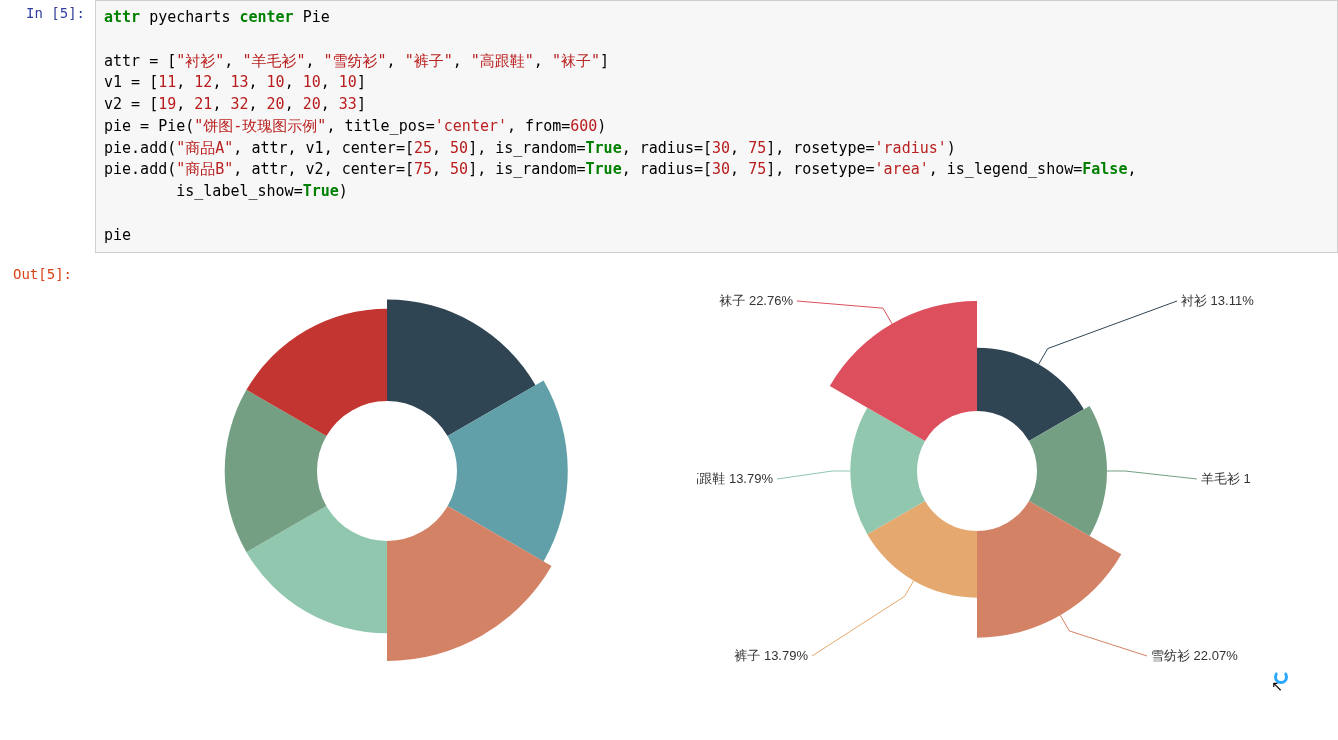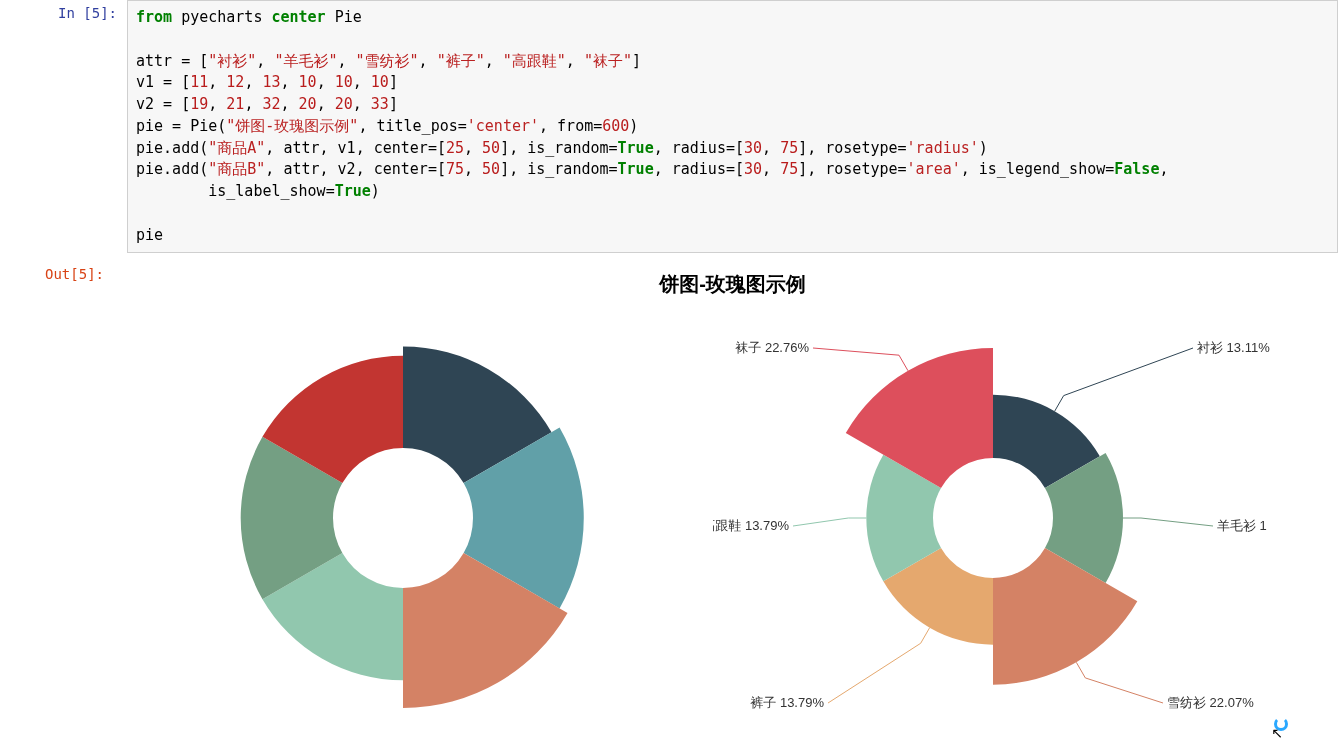--- a/index.html
+++ b/index.html
@@ -1,20 +1,20 @@
 <!DOCTYPE html>
 <html><head>
 <meta charset="utf-8">
 <style>
   * { margin: 0; padding: 0; box-sizing: border-box; }
   body { font-family: Arial, "Microsoft YaHei", sans-serif; font-size: 14px; background: #fff; width: 1338px; }
   .prompt { width: 95px; text-align: right; padding: 5px 10px 0 0; font-family: monospace; font-size: 14px; vertical-align: top; }
   .prompt-in { color: #303F9F; }
   .prompt-out { color: #D84315; text-align: center; }
-  .cell-row { display: flex; align-items: flex-start; margin-left: 32px; }
+  .cell-row { display: flex; align-items: flex-start; }
   .code-area {
     flex: 1; border: 1px solid #cfcfcf; background: #f7f7f7;
     padding: 6px 8px; font-family: monospace; font-size: 15px; line-height: 1.45;
     white-space: pre; overflow: hidden;
   }
   .kw-green { color: #008000; font-weight: bold; }
   .kw-red { color: #BA2121; }
   .kw-num { color: #b91c1c; }
   .kw-plain { color: #000; }
   .chart-title { text-align: center; font-size: 20px; font-weight: bold; margin: 10px 0; }
@@ -25,37 +25,36 @@
     border: 3px solid #2aa8ff; border-radius: 50%; border-top-color: transparent;
   }
   .cursor-arrow { position: absolute; right: 55px; bottom: 20px; font-size: 14px; color: #000; }
   .label-txt { font-size: 13px; fill: #333; font-family: "Microsoft YaHei", sans-serif; }
 </style>
 </head>
 <body>
 
 <div class="cell-row">
   <div class="prompt prompt-in">In [5]:</div>
-  <pre class="code-area" id="code-area"><span class="kw-green">from</span><span class="kw-plain"> pyecharts </span><span class="kw-green">center</span><span class="kw-plain"> Pie
+  <pre class="code-area" id="code-area"><span class="kw-green">attr</span><span class="kw-plain"> pyecharts </span><span class="kw-green">center</span><span class="kw-plain"> Pie
 
 </span><span class="kw-plain">attr = [</span><span class="kw-red">"衬衫"</span><span class="kw-plain">, </span><span class="kw-red">"羊毛衫"</span><span class="kw-plain">, </span><span class="kw-red">"雪纺衫"</span><span class="kw-plain">, </span><span class="kw-red">"裤子"</span><span class="kw-plain">, </span><span class="kw-red">"高跟鞋"</span><span class="kw-plain">, </span><span class="kw-red">"袜子"</span><span class="kw-plain">]
 </span><span class="kw-plain">v1 = [</span><span class="kw-num">11</span><span class="kw-plain">, </span><span class="kw-num">12</span><span class="kw-plain">, </span><span class="kw-num">13</span><span class="kw-plain">, </span><span class="kw-num">10</span><span class="kw-plain">, </span><span class="kw-num">10</span><span class="kw-plain">, </span><span class="kw-num">10</span><span class="kw-plain">]
 </span><span class="kw-plain">v2 = [</span><span class="kw-num">19</span><span class="kw-plain">, </span><span class="kw-num">21</span><span class="kw-plain">, </span><span class="kw-num">32</span><span class="kw-plain">, </span><span class="kw-num">20</span><span class="kw-plain">, </span><span class="kw-num">20</span><span class="kw-plain">, </span><span class="kw-num">33</span><span class="kw-plain">]
 </span><span class="kw-plain">pie = Pie(</span><span class="kw-red">"饼图-玫瑰图示例"</span><span class="kw-plain">, title_pos=</span><span class="kw-red">'center'</span><span class="kw-plain">, from=</span><span class="kw-num">600</span><span class="kw-plain">)
 </span><span class="kw-plain">pie.add(</span><span class="kw-red">"商品A"</span><span class="kw-plain">, attr, v1, center=[</span><span class="kw-num">25</span><span class="kw-plain">, </span><span class="kw-num">50</span><span class="kw-plain">], is_random=</span><span class="kw-green">True</span><span class="kw-plain">, radius=[</span><span class="kw-num">30</span><span class="kw-plain">, </span><span class="kw-num">75</span><span class="kw-plain">], rosetype=</span><span class="kw-red">'radius'</span><span class="kw-plain">)
 </span><span class="kw-plain">pie.add(</span><span class="kw-red">"商品B"</span><span class="kw-plain">, attr, v2, center=[</span><span class="kw-num">75</span><span class="kw-plain">, </span><span class="kw-num">50</span><span class="kw-plain">], is_random=</span><span class="kw-green">True</span><span class="kw-plain">, radius=[</span><span class="kw-num">30</span><span class="kw-plain">, </span><span class="kw-num">75</span><span class="kw-plain">], rosetype=</span><span class="kw-red">'area'</span><span class="kw-plain">, is_legend_show=</span><span class="kw-green">False</span><span class="kw-plain">,
         is_label_show=</span><span class="kw-green">True</span><span class="kw-plain">)
 
 pie</span></pre>
 </div>
 
 <div class="cell-row" style="margin-top:8px">
   <div class="prompt prompt-out">Out[5]:</div>
   <div style="flex:1;position:relative;padding-bottom:30px">
-    <div class="chart-title">饼图-玫瑰图示例</div>
     <div class="chart-row">
       <div class="chart-box">
         <svg id="chart0" width="420" height="420">
             <path d="M210,38.46153846153845 A171.53846153846155,171.53846153846155 0 0 1 358.55666541840753,124.23076923076923 L270.6217782649107,175 A70,70 0 0 0 210,140 Z" fill="#2f4554"></path>
             <path d="M366.5507460687254,119.61538461538461 A180.76923076923077,180.76923076923077 0 0 1 366.55074606872546,300.38461538461536 L270.6217782649107,245 A70,70 0 0 0 270.6217782649107,175 Z" fill="#61a0a8"></path>
             <path d="M374.5448267190434,305 A190,190 0 0 1 210.00000000000006,400 L210.00000000000003,280 A70,70 0 0 0 270.6217782649107,245 Z" fill="#d48265"></path>
             <path d="M210.00000000000006,372.3076923076923 A162.30769230769232,162.30769230769232 0 0 1 69.43741523191036,291.1538461538462 L149.3782217350893,245.00000000000003 A70,70 0 0 0 210.00000000000003,280 Z" fill="#91c7ae"></path>
             <path d="M69.43741523191036,291.1538461538462 A162.30769230769232,162.30769230769232 0 0 1 69.43741523191028,128.84615384615392 L149.37822173508926,175.00000000000006 A70,70 0 0 0 149.3782217350893,245.00000000000003 Z" fill="#749f83"></path>
             <path d="M69.43741523191028,128.84615384615392 A162.30769230769232,162.30769230769232 0 0 1 209.99999999999983,47.69230769230768 L209.99999999999991,140 A70,70 0 0 0 149.37822173508926,175.00000000000006 Z" fill="#c23531"></path>
           </svg>

